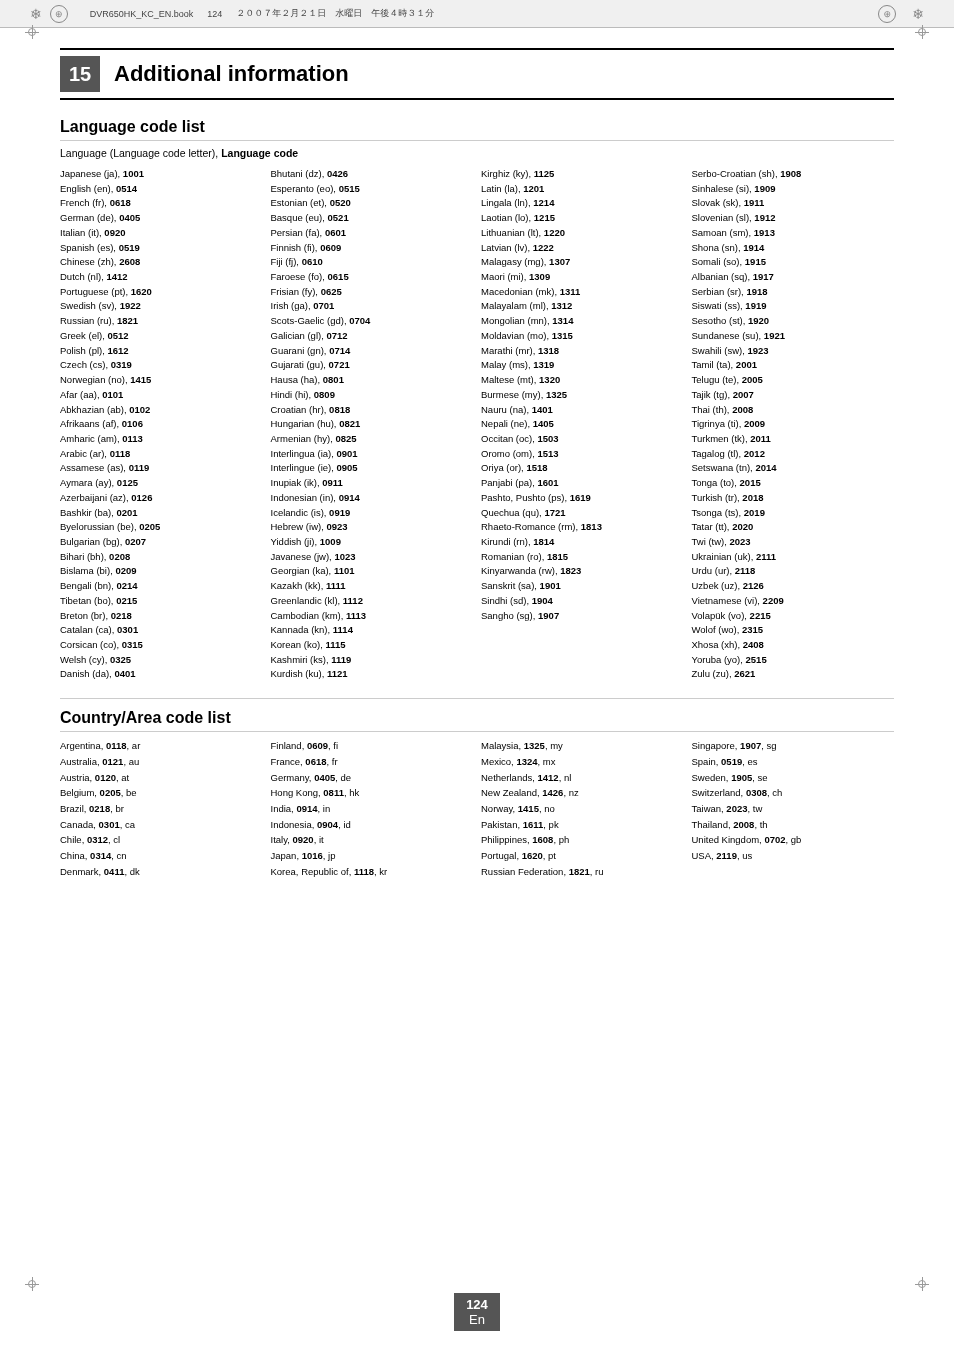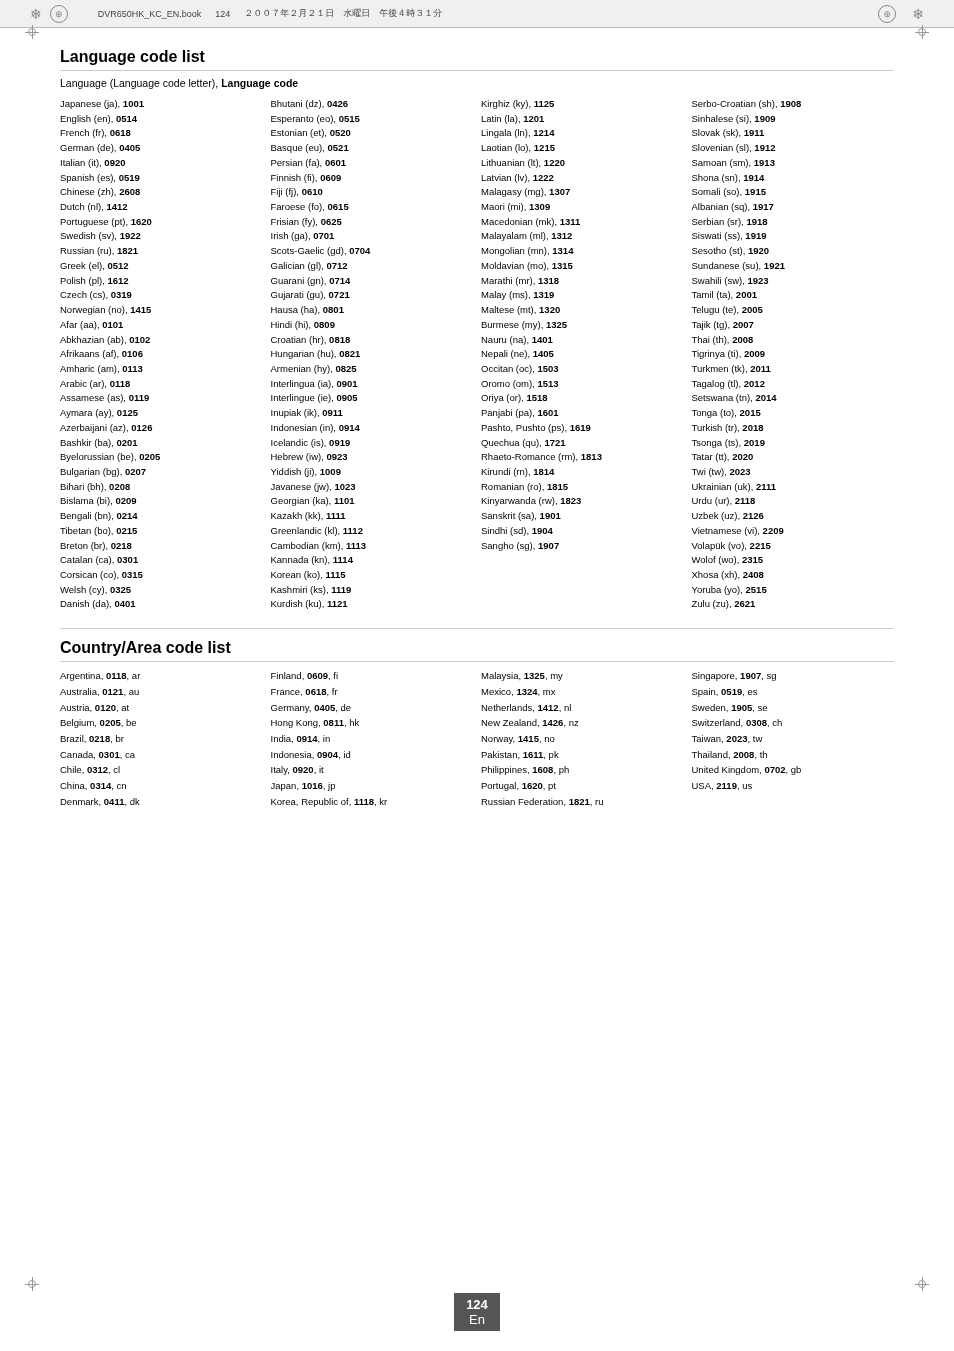--- a/index.html
+++ b/index.html
@@ -219,21 +219,21 @@
     }
   </style>
 </head>
 <body>
 
 <div class="page-wrapper">
 
   <div class="top-decoration">
     <span class="snowflake-icon">❄</span>
     <span class="circle-icon">⊕</span>
-    <span style="margin-left:22px;">DVR650HK_KC_EN.book</span>
+    <span style="margin-left:14px;">DVR650HK_KC_EN.book</span>
     <span style="margin:0 6px;">124</span>
     <span>２００７年２月２１日　水曜日　午後４時３１分</span>
     <span class="circle-icon" style="margin-left:auto;">⊕</span>
     <span class="snowflake-icon" style="margin-left:8px;">❄</span>
   </div>
 
   <div class="corner-marks">
     <div class="corner-mark tl">
       <div class="crosshair">
           <div class="crosshair-circle"></div>
@@ -251,20 +251,24 @@
     </div>
     <div class="corner-mark br">
       <div class="crosshair">
           <div class="crosshair-circle"></div>
         </div>
     </div>
   </div>
 
   <div class="main-content">
 
+    <div class="chapter-header">
+      <div class="chapter-number">15</div>
+      <div class="chapter-title">Additional information</div>
+    </div>
 
     <div class="section-title">Language code list</div>
 
     <div class="section-subtitle">
       <span>Language (Language code letter), </span><strong>Language code</strong>
     </div>
 
     <div class="lang-table" id="lang-table">
     <div class="lang-col">
           <div class="lang-item">Japanese (ja), <strong>1001</strong></div>

